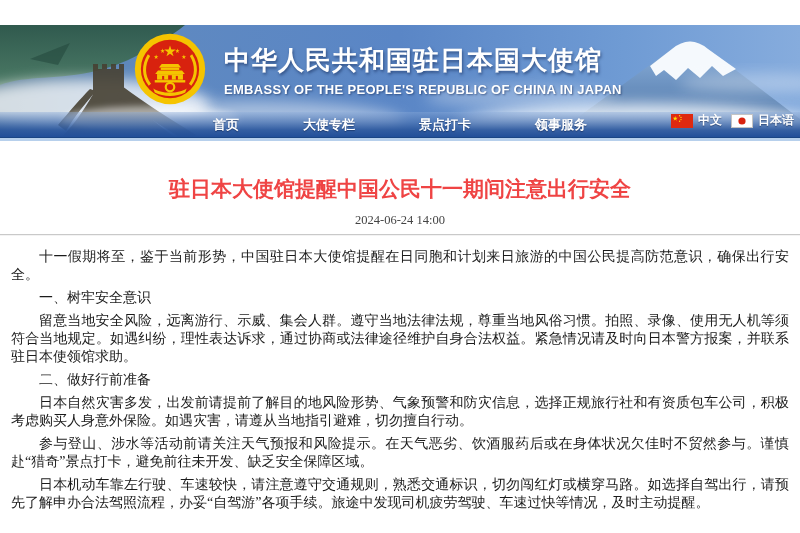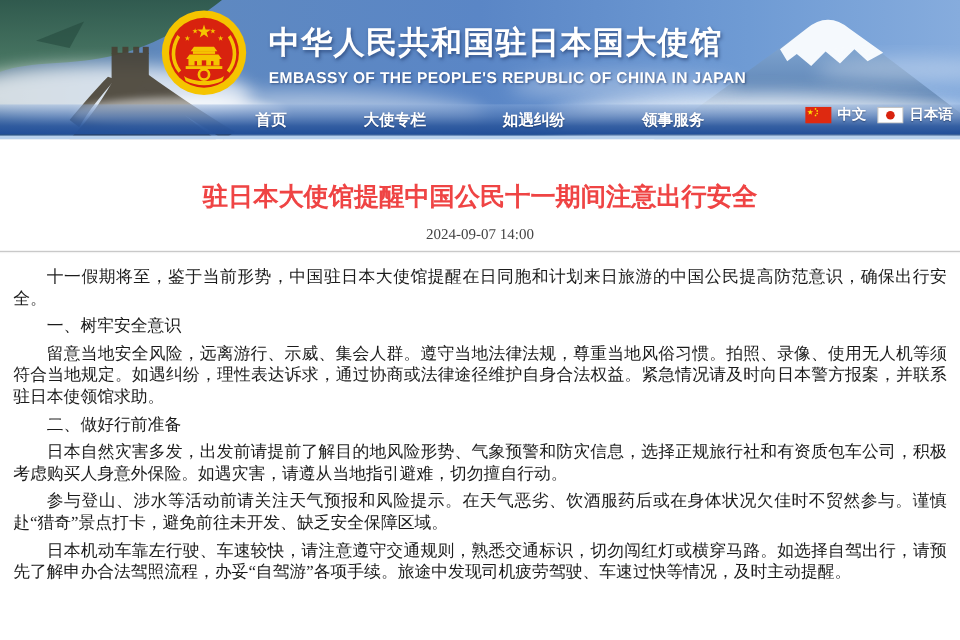--- a/index.html
+++ b/index.html
@@ -4,21 +4,21 @@
 <style>
   html, body {
     margin: 0; padding: 0;
     width: 800px; height: 533px;
     overflow: hidden;
     background: #fff;
     font-family: "Liberation Serif", "DejaVu Serif", serif;
   }
 
   
-  .header { position: relative; width: 800px; height: 116px; }
+  .header { position: relative; width: 800px; height: 116px; margin-top: 25px; }
   .header-art { position: absolute; left: 0; top: 0; }
   .emblem { position: absolute; left: 133px; top: 7px; width: 74px; height: 74px; }
   .titles { position: absolute; left: 224px; top: 18px; color: #fff; }
   .title-cn {
     font-family: "Liberation Sans", "DejaVu Sans", sans-serif;
     font-size: 26px; font-weight: 700; letter-spacing: 1px;
     line-height: 34px; white-space: nowrap;
     text-shadow: 1px 2px 3px rgba(15,35,80,.55);
   }
   .title-en {
@@ -155,21 +155,21 @@
 
   <div class="titles">
     <div class="title-cn">中华人民共和国驻日本国大使馆</div>
     <div class="title-en">EMBASSY OF THE PEOPLE'S REPUBLIC OF CHINA IN JAPAN</div>
   </div>
 
   <div class="nav-band">
     <div class="nav-links">
       <a class="nav-link">首页</a>
       <a class="nav-link">大使专栏</a>
-      <a class="nav-link">如遇纠纷</a>
+      <a class="nav-link">景点打卡</a>
       <a class="nav-link">领事服务</a>
     </div>
     <div class="lang-switch">
       <span class="lang-item">
         <svg class="flag" width="22" height="14" viewBox="0 0 22 14">
           <rect width="22" height="14" fill="#de2910"></rect>
           <path d="M0,-1 L0.2245,-0.309 L0.951,-0.309 L0.3633,0.118 L0.5878,0.809 L0,0.382 L-0.5878,0.809 L-0.3633,0.118 L-0.951,-0.309 L-0.2245,-0.309 Z" transform="translate(4.2,4.6) scale(2.6)" fill="#ffde00"></path>
           <circle cx="8.6" cy="1.8" r="0.7" fill="#ffde00"></circle>
           <circle cx="10" cy="3.4" r="0.7" fill="#ffde00"></circle>
           <circle cx="10" cy="5.6" r="0.7" fill="#ffde00"></circle>
@@ -185,21 +185,21 @@
         <span>日本语</span>
       </span>
     </div>
   </div>
   <div class="nav-strip"></div>
 </div>
 
 <div class="content">
 
   <h1 class="article-title">驻日本大使馆提醒中国公民十一期间注意出行安全</h1>
-  <div class="article-date">2024-09-07 14:00</div>
+  <div class="article-date">2024-06-24 14:00</div>
   <div class="divider"></div>
 
   <div class="article-body">
     <p>十一假期将至，鉴于当前形势，中国驻日本大使馆提醒在日同胞和计划来日旅游的中国公民提高防范意识，确保出行安全。</p>
     <p>一、树牢安全意识</p>
     <p>留意当地安全风险，远离游行、示威、集会人群。遵守当地法律法规，尊重当地风俗习惯。拍照、录像、使用无人机等须符合当地规定。如遇纠纷，理性表达诉求，通过协商或法律途径维护自身合法权益。紧急情况请及时向日本警方报案，并联系驻日本使领馆求助。</p>
     <p>二、做好行前准备</p>
     <p>日本自然灾害多发，出发前请提前了解目的地风险形势、气象预警和防灾信息，选择正规旅行社和有资质包车公司，积极考虑购买人身意外保险。如遇灾害，请遵从当地指引避难，切勿擅自行动。</p>
     <p>参与登山、涉水等活动前请关注天气预报和风险提示。在天气恶劣、饮酒服药后或在身体状况欠佳时不贸然参与。谨慎赴“猎奇”景点打卡，避免前往未开发、缺乏安全保障区域。</p>
     <p>日本机动车靠左行驶、车速较快，请注意遵守交通规则，熟悉交通标识，切勿闯红灯或横穿马路。如选择自驾出行，请预先了解申办合法驾照流程，办妥“自驾游”各项手续。旅途中发现司机疲劳驾驶、车速过快等情况，及时主动提醒。</p>

